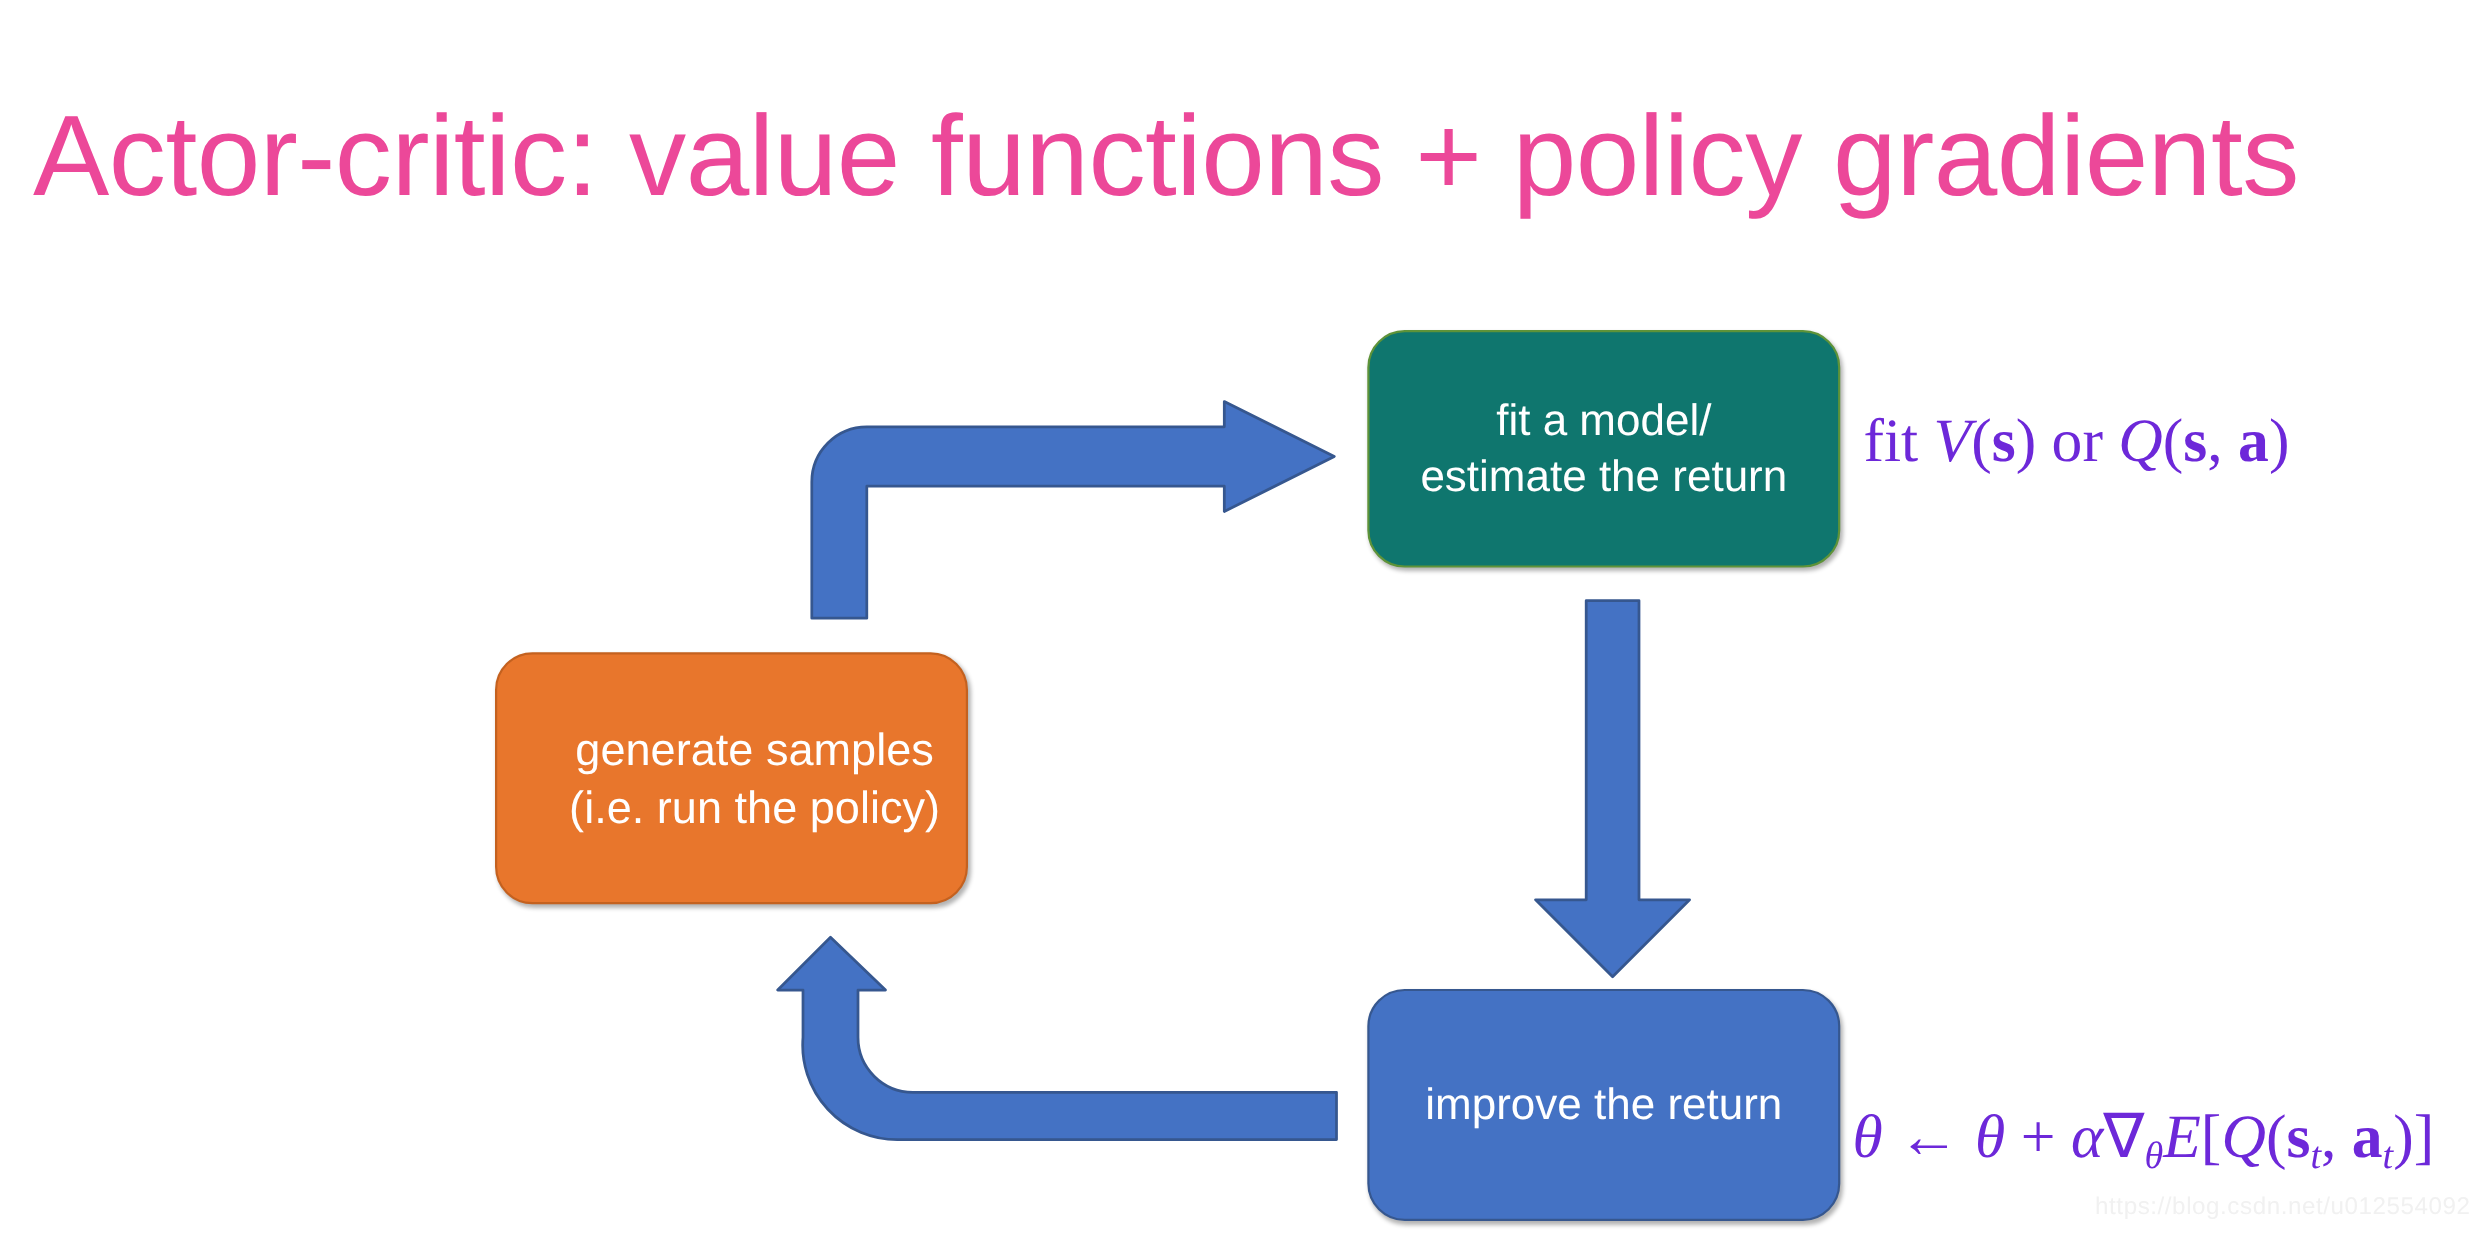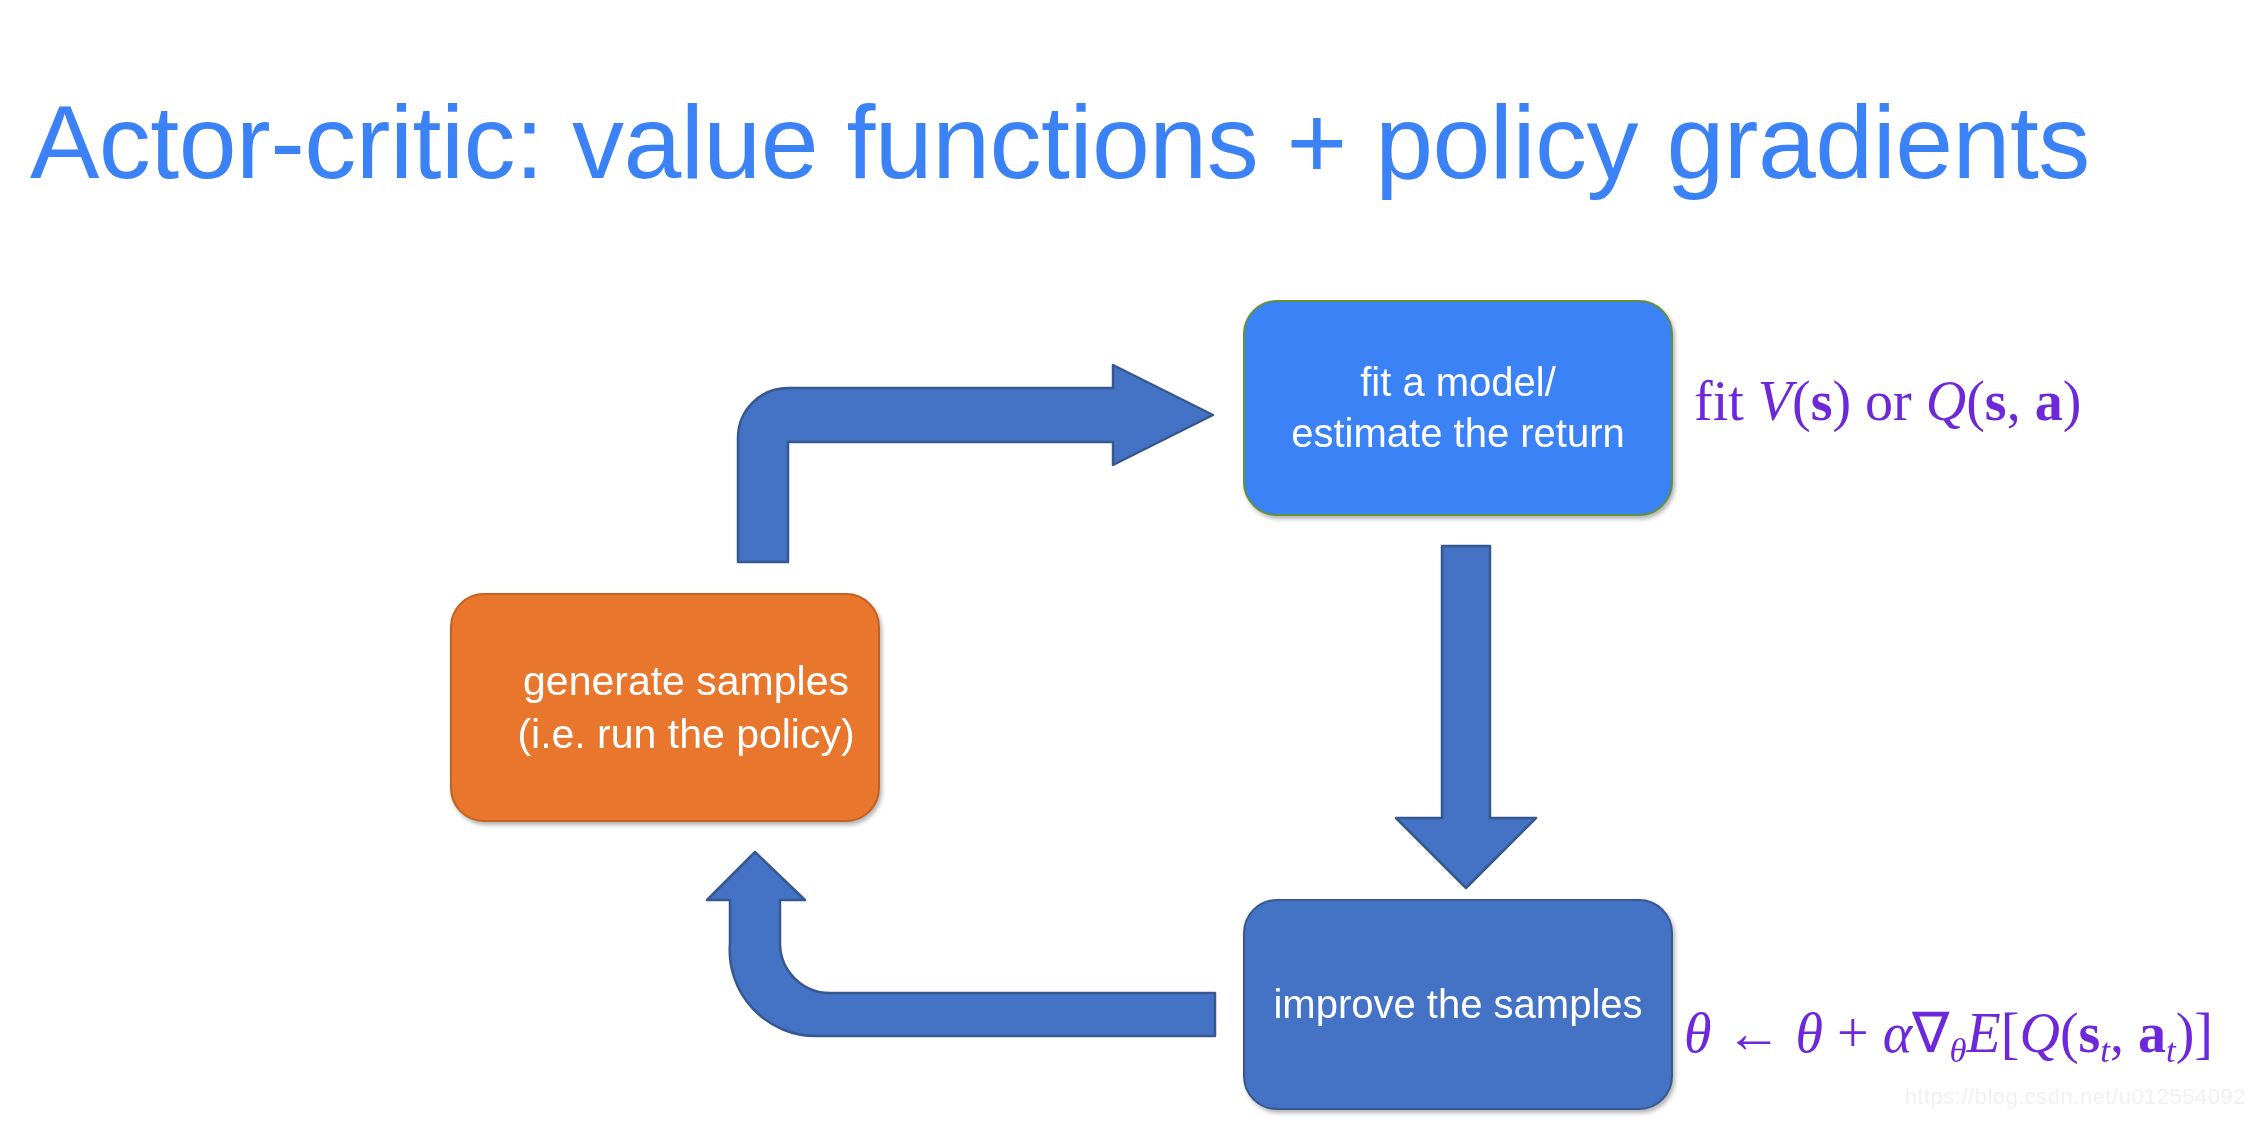--- a/index.html
+++ b/index.html
@@ -21,21 +21,21 @@
   
   #slide-title {
     position: absolute;
     left: 30px;
     top: 14px;
     width: 2100px;
     font-family: "Liberation Sans", sans-serif;
     font-size: 104px;
     font-weight: 400;
     line-height: 1.12;
-    color: #3b82f6;
+    color: #ec4899;
     letter-spacing: -0.5px;
     white-space: nowrap;
   }
 
   
   .node {
     position: absolute;
     box-sizing: border-box;
     display: flex;
     align-items: center;
@@ -52,21 +52,21 @@
     display: block;
     white-space: pre-line;
     padding: 0 12px;
   }
 
   #node-fit-model {
     left: 1243px;
     top: 300px;
     width: 430px;
     height: 216px;
-    background: #3b82f6;
+    background: #0f766e;
     border: 2px solid #5e9339;
   }
   #node-generate-samples {
     left: 450px;
     top: 593px;
     width: 430px;
     height: 229px;
     background: #E8762C;
     border: 2px solid #c4611f;
     font-size: 41px;
@@ -179,21 +179,21 @@
     <span class="node-text">fit a model/
 estimate the return</span>
   </div>
 
   <div class="node" id="node-generate-samples">
     <span class="node-text">generate samples
 (i.e. run the policy)</span>
   </div>
 
   <div class="node" id="node-improve-policy">
-    <span class="node-text">improve the samples</span>
+    <span class="node-text">improve the return</span>
   </div>
 
   <div class="formula" id="formula-fit">
     <span class="rm">fit</span><span class="rm">&nbsp;</span><i>V</i><span class="rm">(</span><span class="bf">s</span><span class="rm">)</span><span class="rm">&nbsp;</span><span class="rm">or</span><span class="rm">&nbsp;</span><i>Q</i><span class="rm">(</span><span class="bf">s</span><span class="rm">,&nbsp;</span><span class="bf">a</span><span class="rm">)</span>
   </div>
 
   <div class="formula" id="formula-improve">
     <i>θ</i><span class="op">&nbsp;</span><span class="op">←</span><span class="op">&nbsp;</span><i>θ</i><span class="op">&nbsp;</span><span class="op">+</span><span class="op">&nbsp;</span><i>α</i><span class="op">∇</span><span class="sub">θ</span><i>E</i><span class="rm">[</span><i>Q</i><span class="rm">(</span><span class="bf">s</span><span class="sub">t</span><span class="rm">,&nbsp;</span><span class="bf">a</span><span class="sub">t</span><span class="rm">)</span><span class="rm">]</span>
   </div>
 

